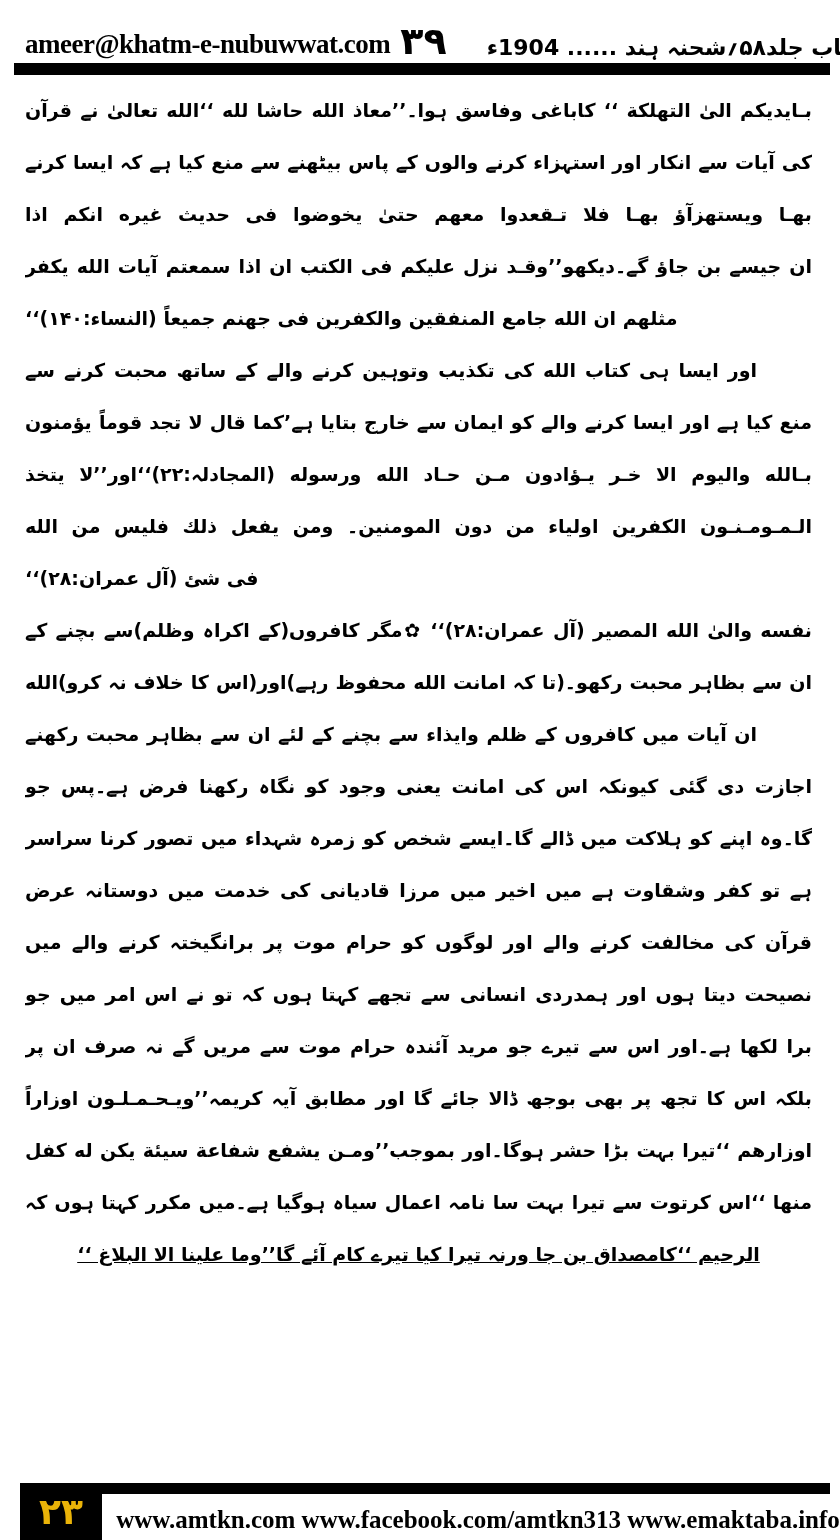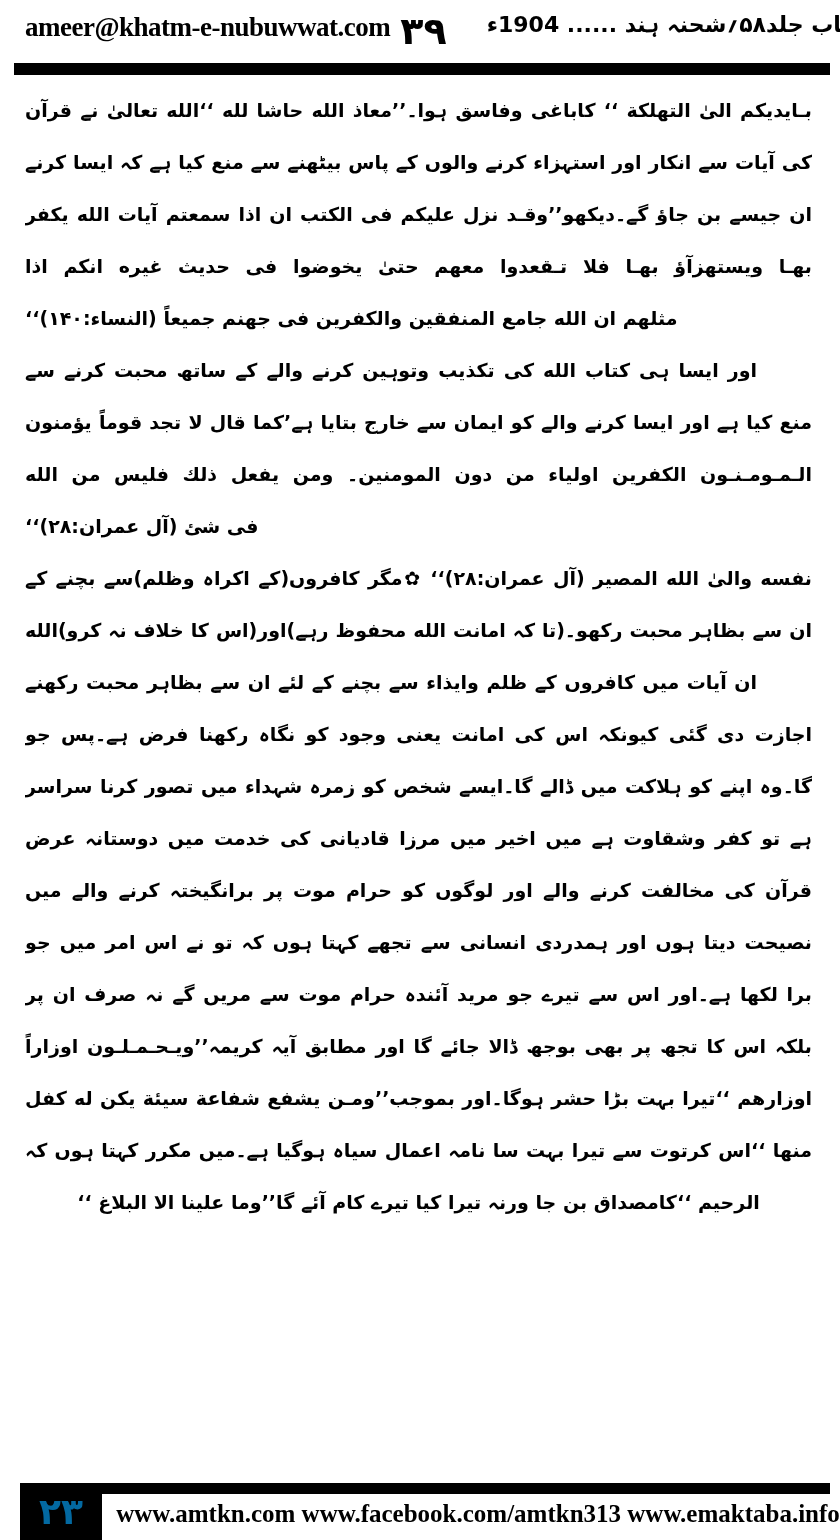--- a/index.html
+++ b/index.html
@@ -16,21 +16,21 @@
     overflow: hidden;
   }
   
   .header {
     position: absolute;
     top: 12px;
     left: 25px;
     right: 22px;
     height: 48px;
     display: flex;
-    align-items: flex-start;
+    align-items: flex-end;
     justify-content: space-between;
   }
   .header-email {
     font-family: "Liberation Serif", serif;
     font-weight: bold;
     font-size: 27px;
     letter-spacing: -0.5px;
     white-space: nowrap;
   }
   .header-pagenum {
@@ -76,33 +76,34 @@
     text-align-last: justify;
     white-space: normal;
   }
   .line.left {
     text-align: left;
     text-align-last: left;
   }
   .line.center {
     text-align: center;
     text-align-last: center;
+    text-decoration: underline;
   }
   .line.indent {
     padding-right: 55px;
   }
   
   .footer-num-box {
     position: absolute;
     left: 20px;
     top: 1483px;
     width: 82px;
     height: 57px;
     background: #000;
-    color: #0369a1;
+    color: #eab308;
     display: flex;
     align-items: center;
     justify-content: center;
     font-family: "DejaVu Sans", sans-serif;
     font-weight: bold;
     font-size: 36px;
   }
   .footer-bar {
     position: absolute;
     left: 102px;
@@ -111,21 +112,21 @@
     height: 11px;
     background: #000;
   }
   .footer-links {
     position: absolute;
     left: 102px;
     top: 1494px;
     right: 10px;
     height: 40px;
     display: flex;
-    align-items: center;
+    align-items: flex-end;
     justify-content: center;
     font-family: "Liberation Serif", serif;
     font-weight: bold;
     font-size: 25px;
     white-space: nowrap;
     padding-left: 24px;
   }
 </style>
 </head>
 <body>
@@ -136,25 +137,26 @@
     <span class="header-email">ameer@khatm-e-nubuwwat.com</span>
     <span class="header-pagenum">۳۹</span>
     <span class="header-title">احتساب جلد۵۸؍شحنہ ہند ...... 1904ء</span>
   </div>
 
   <div class="top-rule"></div>
 
   <div class="body-text">
       <div class="line">بـایدیکم الیٰ التهلکة ‘‘ کاباغی وفاسق ہوا۔’’معاذ الله حاشا لله ‘‘الله تعالیٰ نے قرآن مجید</div>
       <div class="line">کی آیات سے انکار اور استہزاء کرنے والوں کے پاس بیٹھنے سے منع کیا ہے کہ ایسا کرنے سے تم بھی</div>
+      <div class="line">بهـا ویستهزآؤ بهـا فلا تـقعدوا معهم حتیٰ یخوضوا فی حدیث غیره انکم اذا</div>
       <div class="line">ان جیسے بن جاؤ گے۔دیکھو’’وقـد نزل علیکم فی الکتب ان اذا سمعتم آیات الله یکفر</div>
-      <div class="line">بهـا ویستهزآؤ بهـا فلا تـقعدوا معهم حتیٰ یخوضوا فی حدیث غیره انکم اذا</div>
       <div class="line left">مثلهم ان الله جامع المنفقین والکفرین فی جهنم جمیعاً (النساء:۱۴۰)‘‘</div>
       <div class="line indent">اور ایسا ہی کتاب الله کی تکذیب وتوہین کرنے والے کے ساتھ محبت کرنے سے سخت</div>
       <div class="line">منع کیا ہے اور ایسا کرنے والے کو ایمان سے خارج بتایا ہے’کما قال لا تجد قوماً یؤمنون</div>
+      <div class="line">بـالله والیوم الا خـر یـؤادون مـن حـاد الله ورسوله (المجادلہ:۲۲)‘‘اور’’لا یتخذ</div>
       <div class="line">الـمـومـنـون الکفرین اولیاء من دون المومنین۔ ومن یفعل ذلك فلیس من الله</div>
       <div class="line left">فی شئ (آل عمران:۲۸)‘‘</div>
       <div class="line">نفسه والیٰ الله المصیر (آل عمران:۲۸)‘‘ ✿مگر کافروں(کے اکراہ وظلم)سے بچنے کے لئے</div>
       <div class="line">ان سے بظاہر محبت رکھو۔(تا کہ امانت الله محفوظ رہے)اور(اس کا خلاف نہ کرو)الله تم کو اپنے</div>
       <div class="line indent">ان آیات میں کافروں کے ظلم وایذاء سے بچنے کے لئے ان سے بظاہر محبت رکھنے کی</div>
       <div class="line">اجازت دی گئی کیونکہ اس کی امانت یعنی وجود کو نگاہ رکھنا فرض ہے۔پس جو شخص اس کا خلاف کرے</div>
       <div class="line">گا۔وہ اپنے کو ہلاکت میں ڈالے گا۔ایسے شخص کو زمرہ شہداء میں تصور کرنا سراسر غلطی ہے۔اگر عمداً</div>
       <div class="line">ہے تو کفر وشقاوت ہے میں اخیر میں مرزا قادیانی کی خدمت میں دوستانہ عرض کرتا ہوں کہ اے</div>
       <div class="line">قرآن کی مخالفت کرنے والے اور لوگوں کو حرام موت پر برانگیختہ کرنے والے میں تجھے دوبارہ</div>
       <div class="line">نصیحت دیتا ہوں اور ہمدردی انسانی سے تجھے کہتا ہوں کہ تو نے اس امر میں جو کچھ لکھا ہے۔بہت</div>

